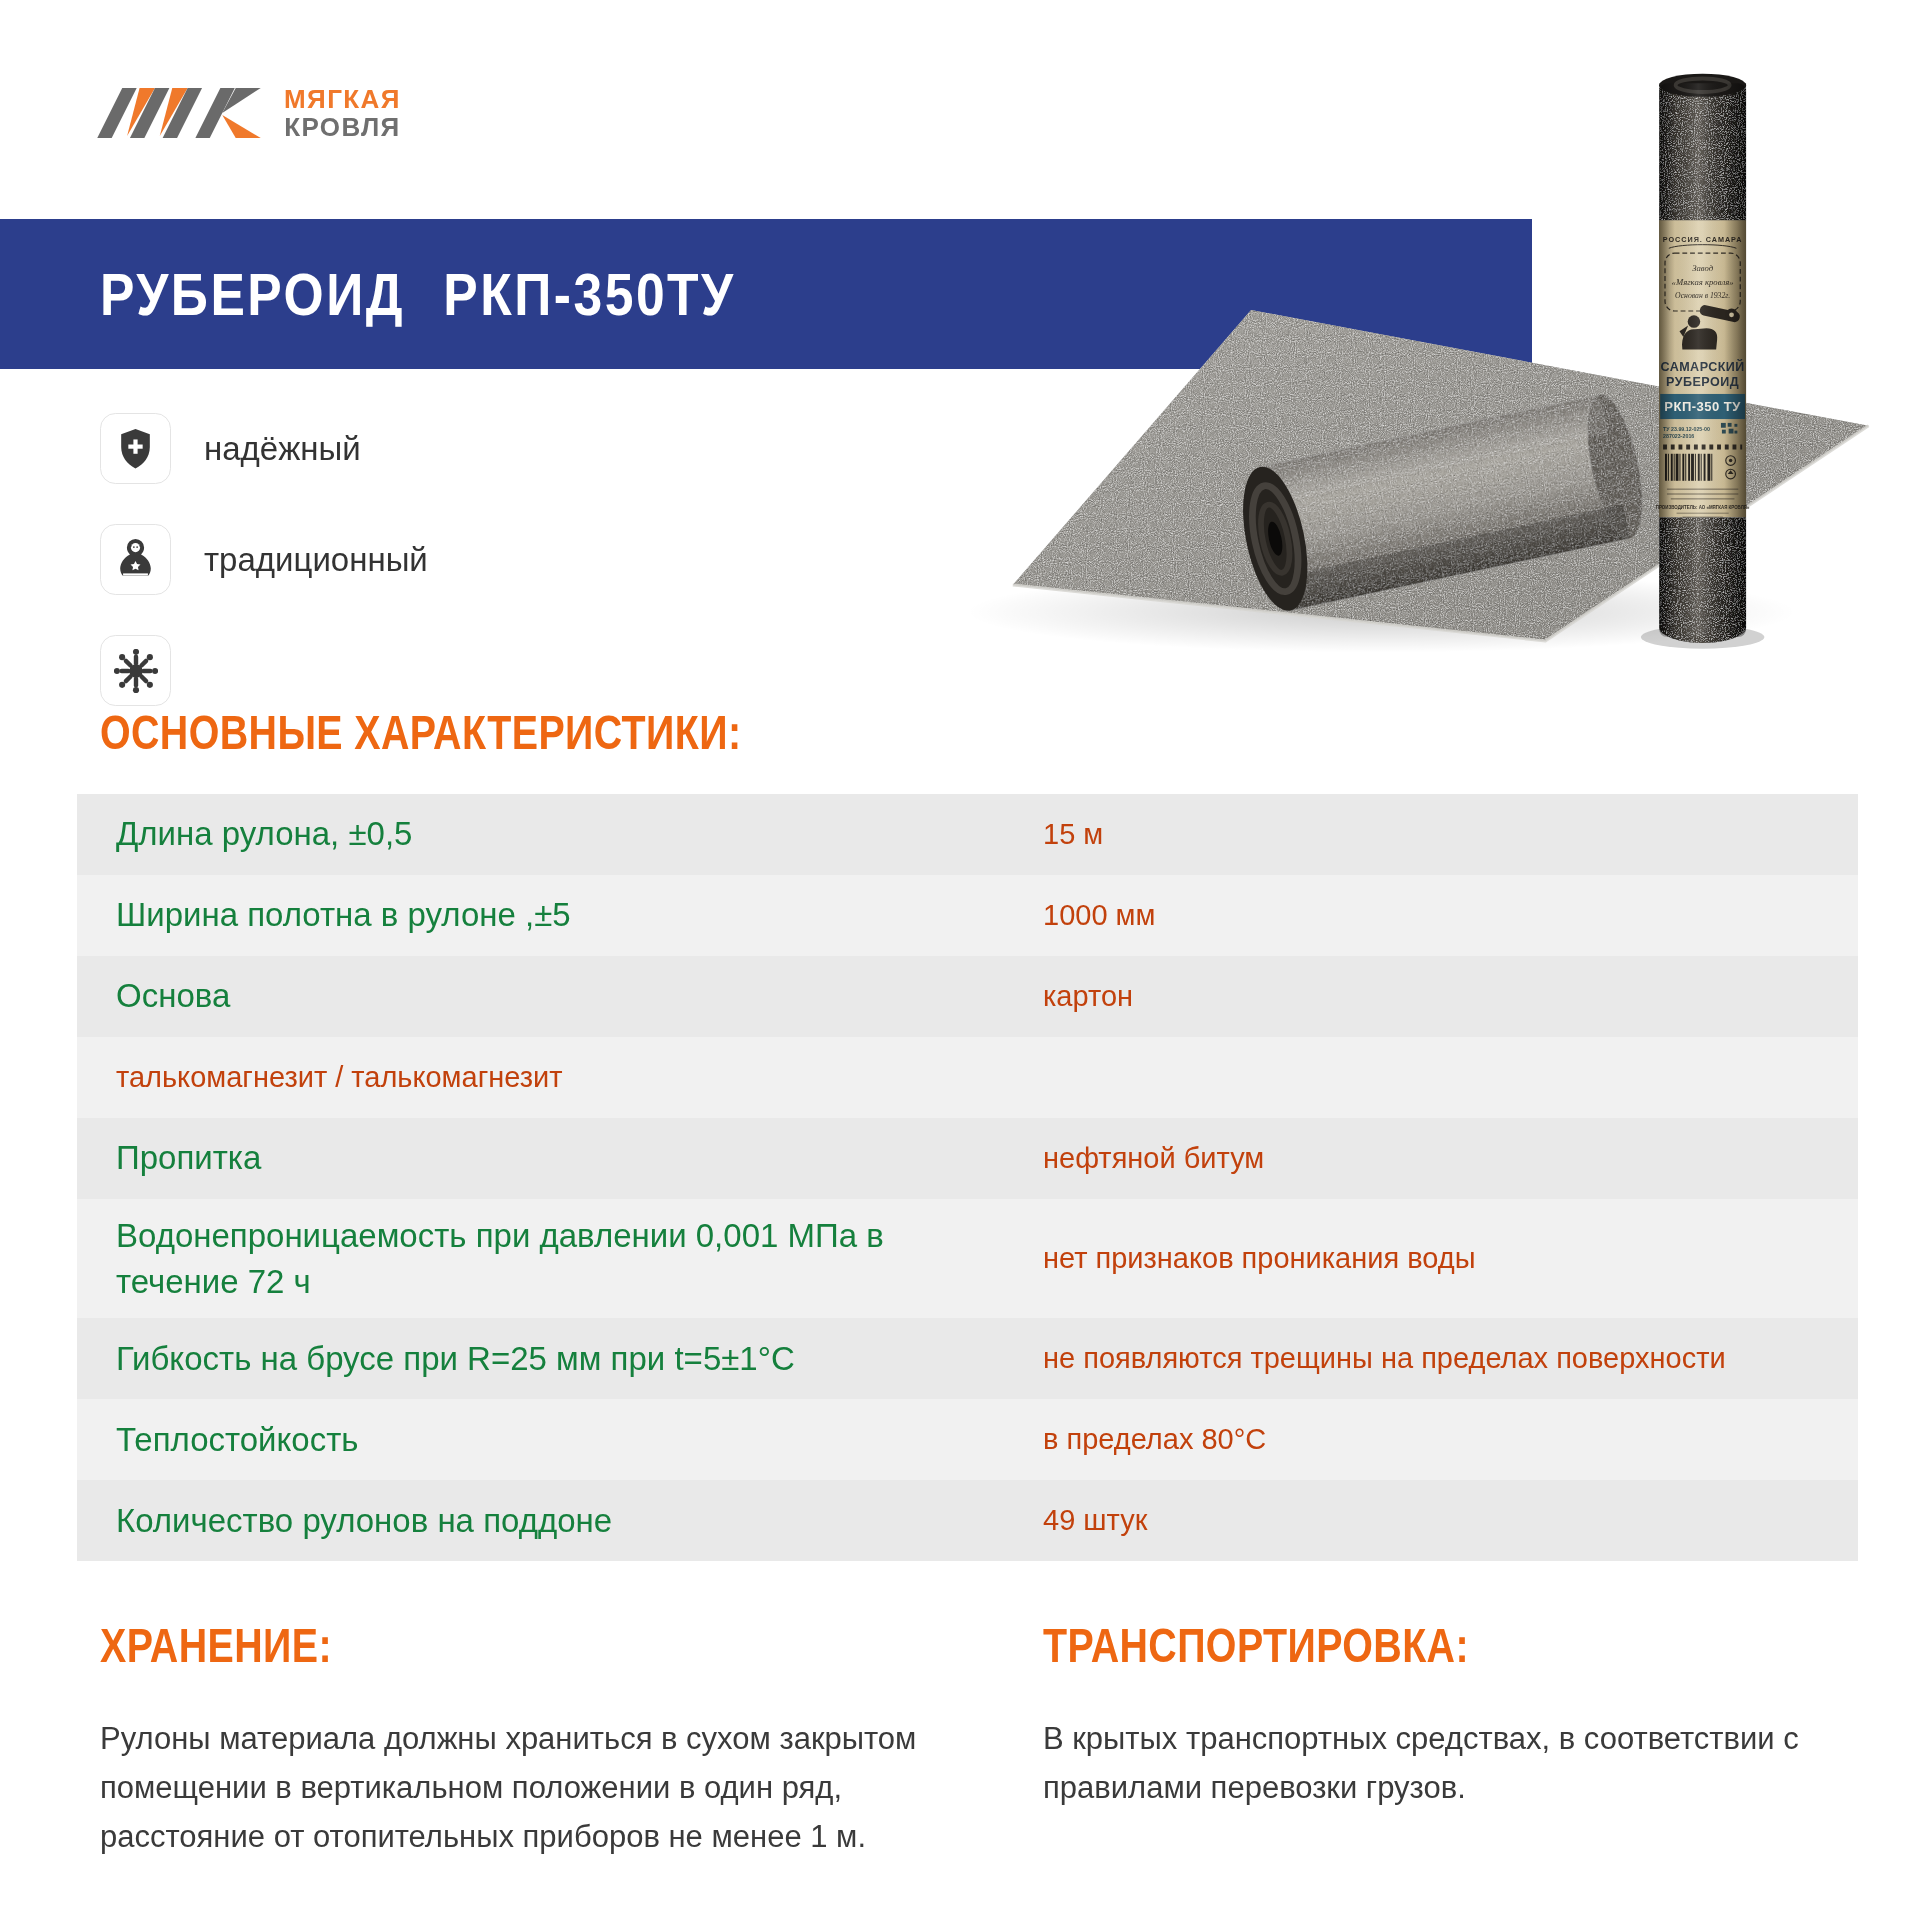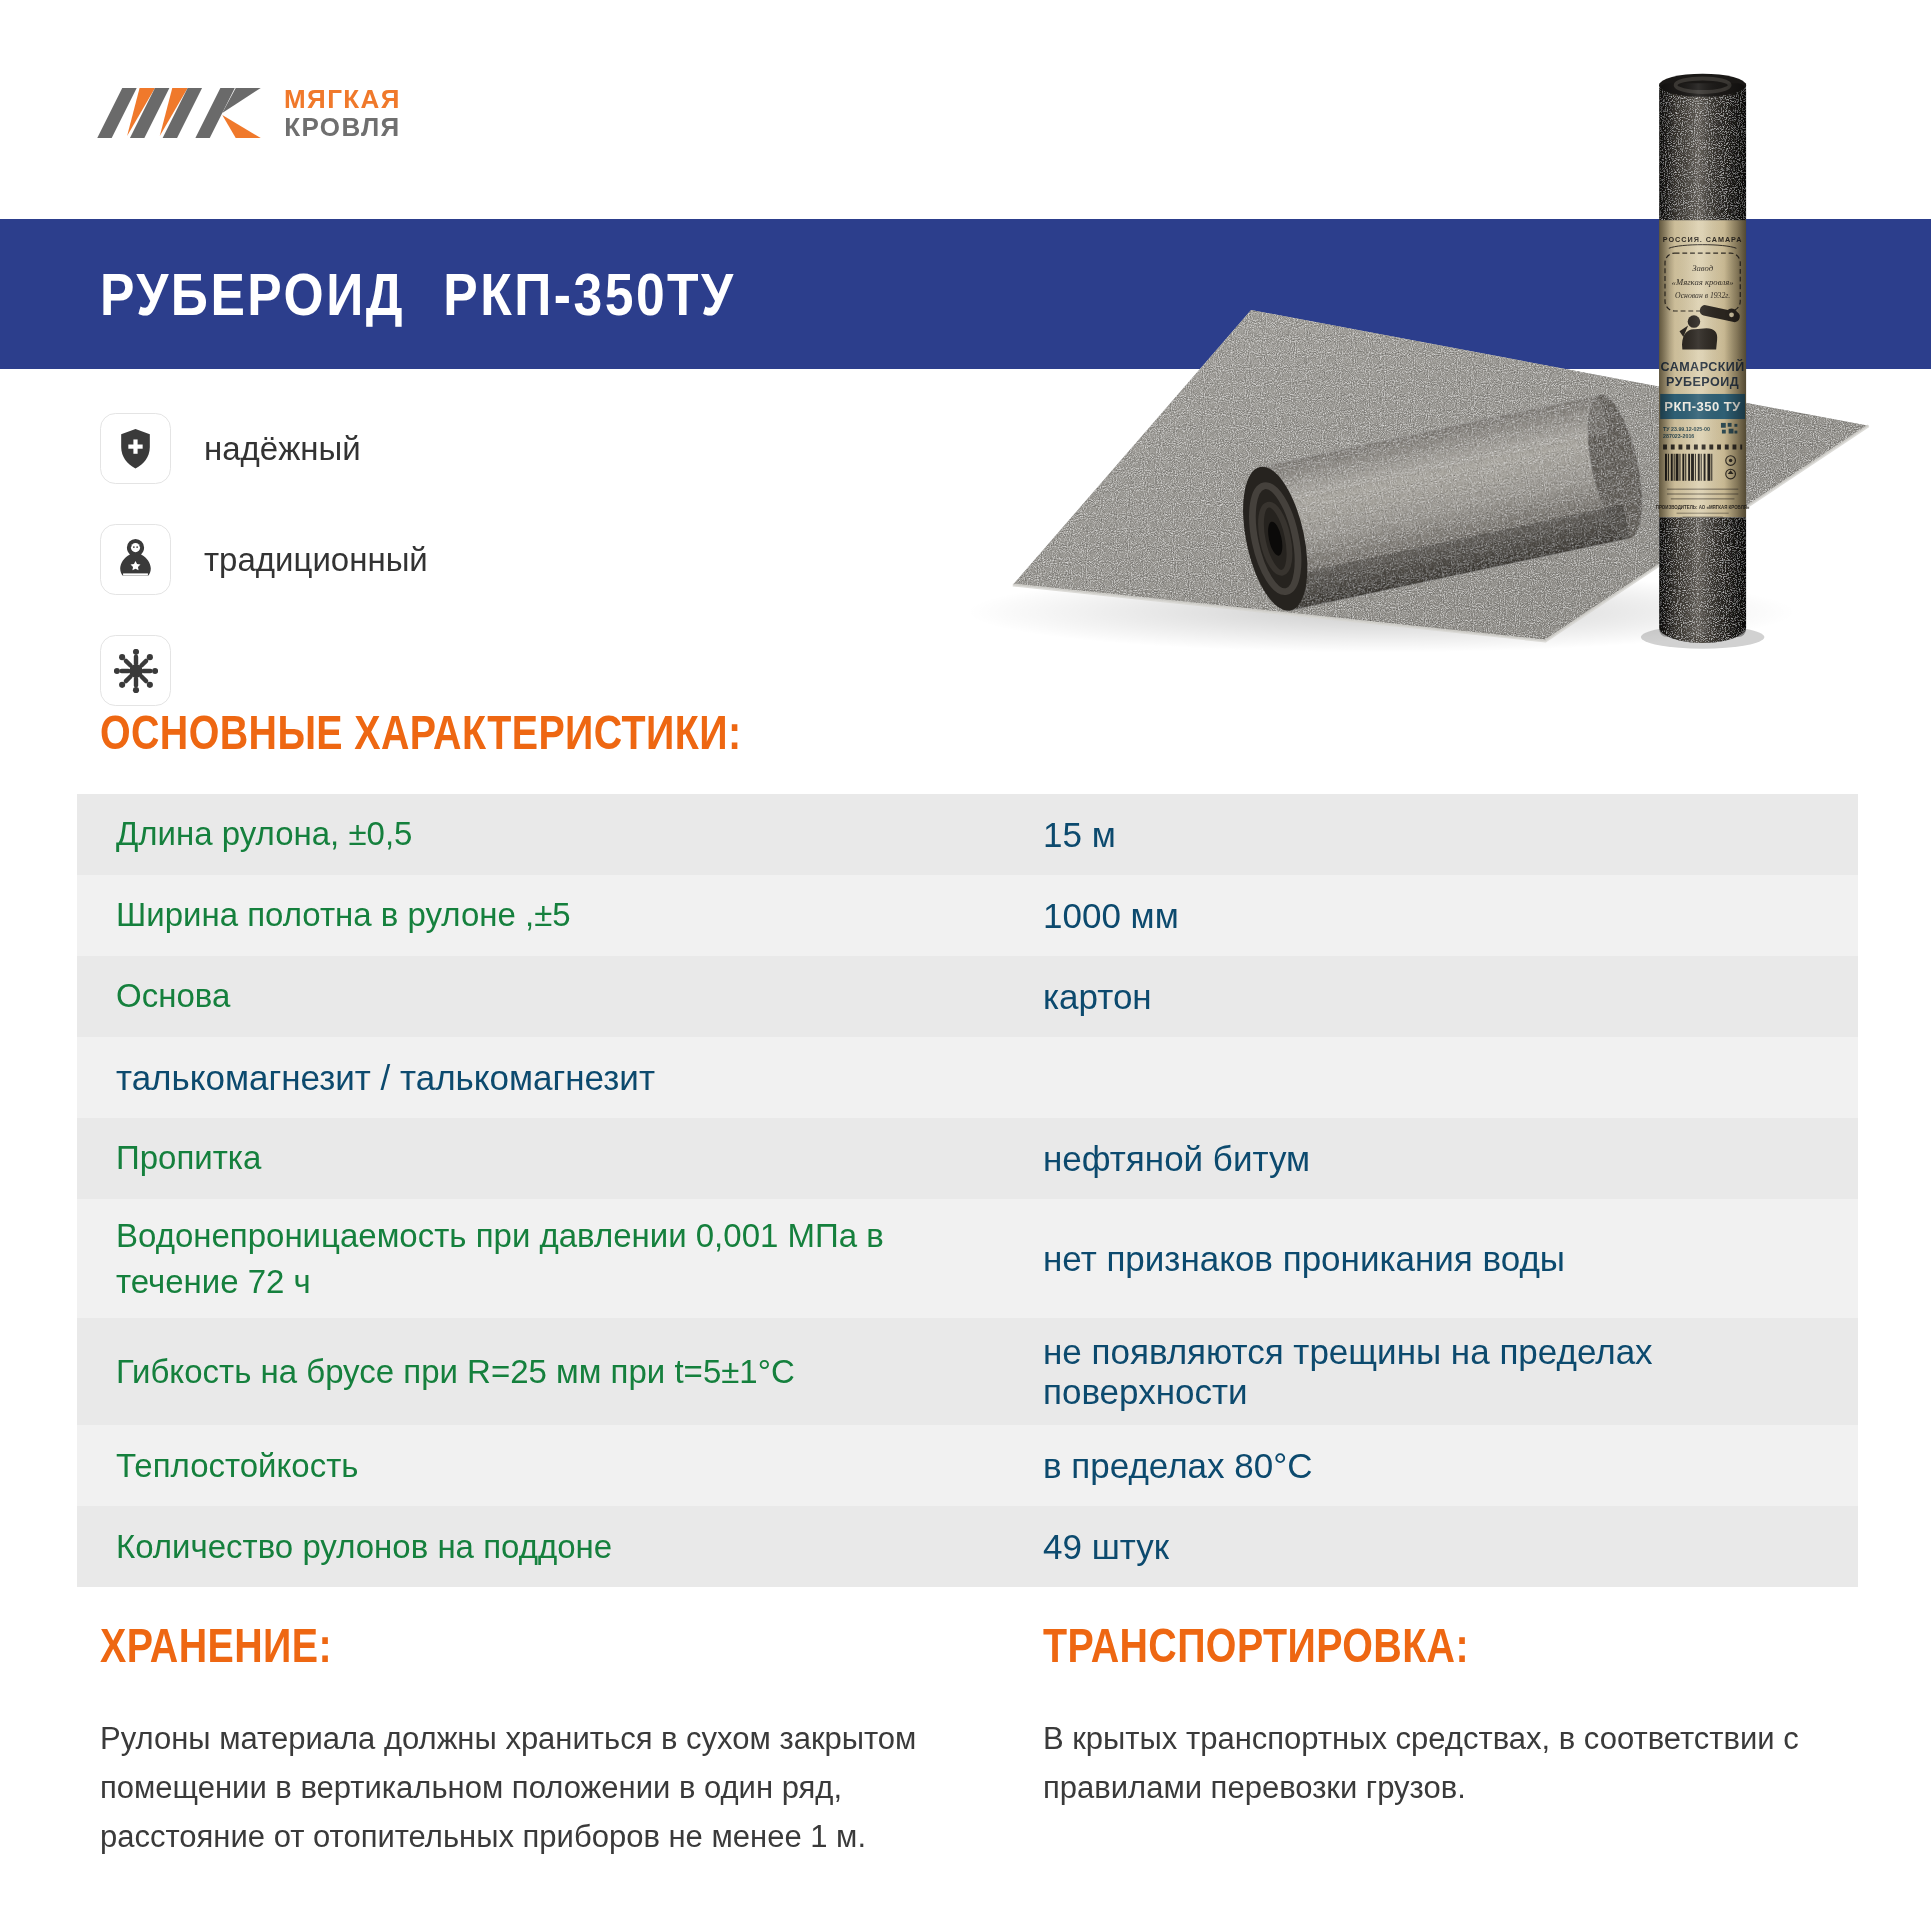--- a/index.html
+++ b/index.html
@@ -11,21 +11,21 @@
   .abs{position:absolute;}
 
   
   .logo{left:97px;top:85px;display:flex;align-items:center;gap:23px;}
   .logo-text{display:flex;flex-direction:column;line-height:28px;font-weight:bold;
              font-size:26px;letter-spacing:1.4px;}
   .logo-line1{color:#F0792B;}
   .logo-line2{color:#6F6F6F;text-align:center;}
 
   
-  .banner{left:0;top:219px;width:1931px;height:150px;background:#2C3E8C;display:flex;align-items:center;z-index:1;}
+  .banner{left:0;top:219px;width:1532px;height:150px;background:#2C3E8C;display:flex;align-items:center;z-index:1;}
   .banner h1{
     margin:0 0 0 100px;color:#fff;font-size:60px;font-weight:bold;
     letter-spacing:2.9px;word-spacing:25px;
     transform:scaleX(.86);transform-origin:0 50%;white-space:nowrap;
   }
 
   
   .product{left:966px;top:64px;z-index:2;}
 
   
@@ -41,21 +41,21 @@
                transform:scaleX(.82);transform-origin:0 50%;white-space:nowrap;letter-spacing:0.5px;}
   .char-heading{left:100px;top:705px;}
 
   
   .char-table{left:77px;top:794px;width:1781px;}
   .trow{display:flex;align-items:center;min-height:81px;padding-left:39px;box-sizing:border-box;}
   .trow:nth-child(odd){background:#E9E9E9;}
   .trow:nth-child(even){background:#F1F1F1;}
   .tlabel{width:927px;padding:13.5px 58px 13.5px 0;box-sizing:border-box;
           font-size:33px;line-height:1.4;color:#15803d;}
-  .tvalue{flex:1;font-size:35px;color:#0c4a6e;padding:13.5px 29px 13.5px 0;}
+  .tvalue{flex:1;font-size:29px;color:#c2410c;padding:13.5px 29px 13.5px 0;}
 
   
   .bottom-col{top:1618px;}
   .bottom-left{left:100px;width:850px;}
   .bottom-right{left:1043px;width:830px;}
   .bottom-col p{margin:42px 0 0 0;font-size:31px;line-height:1.58;color:#3A3A3A;}
 </style>
 </head>
 <body>
 

